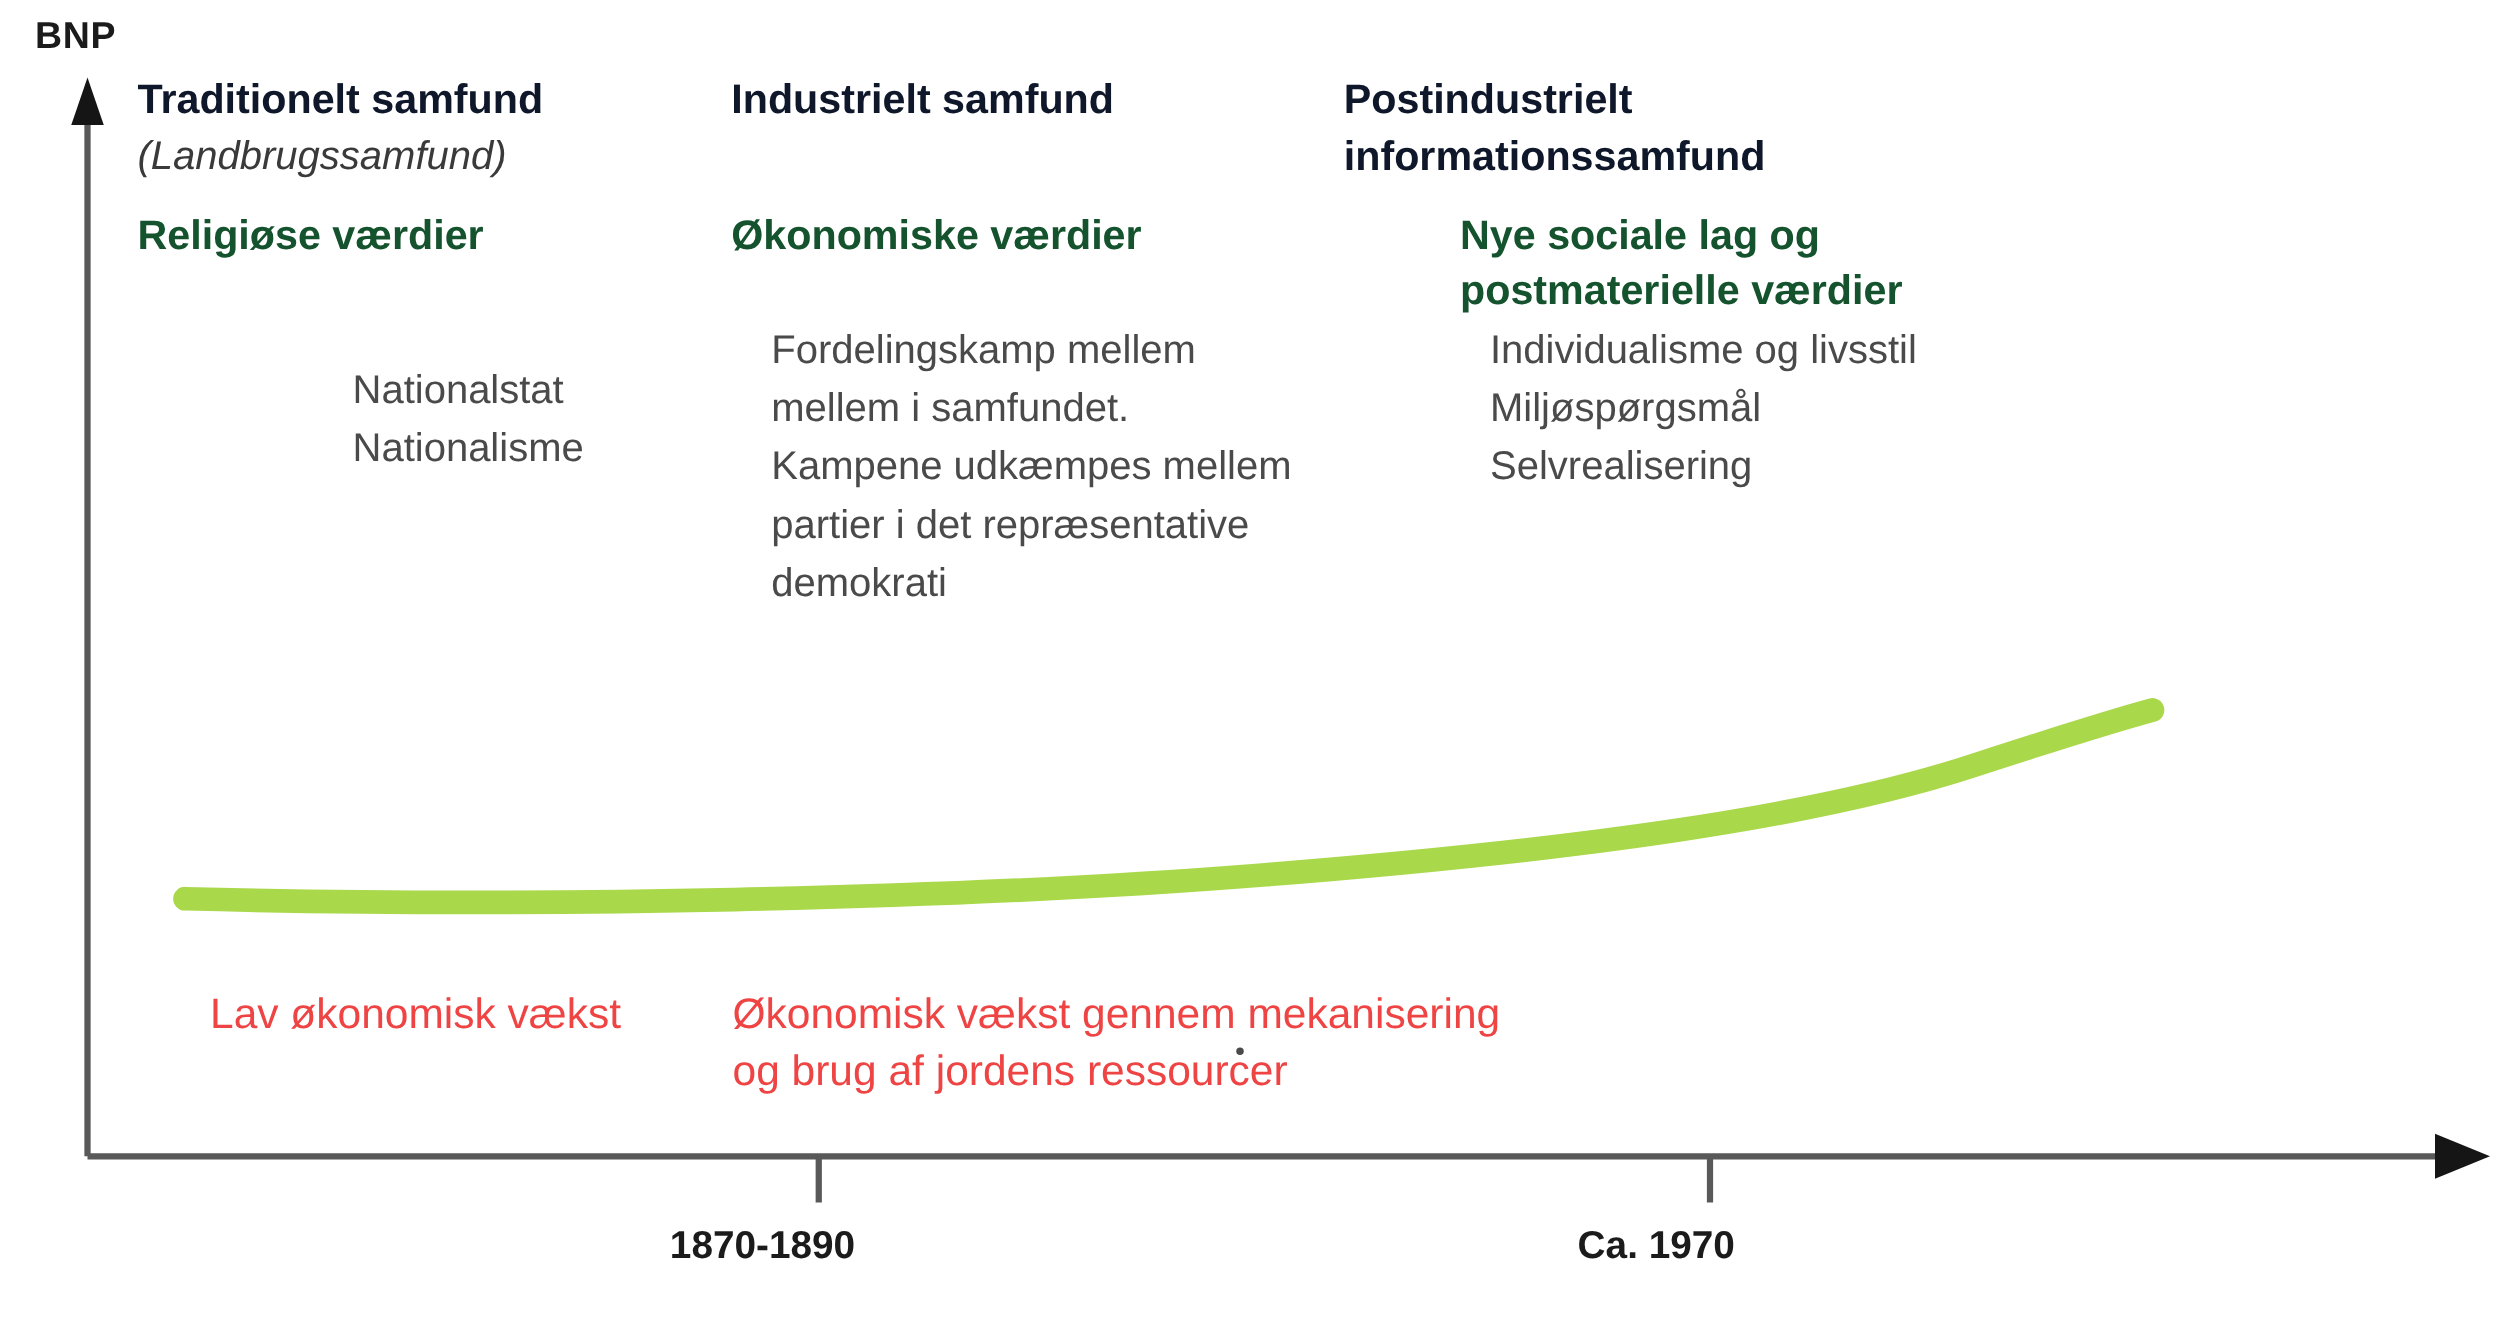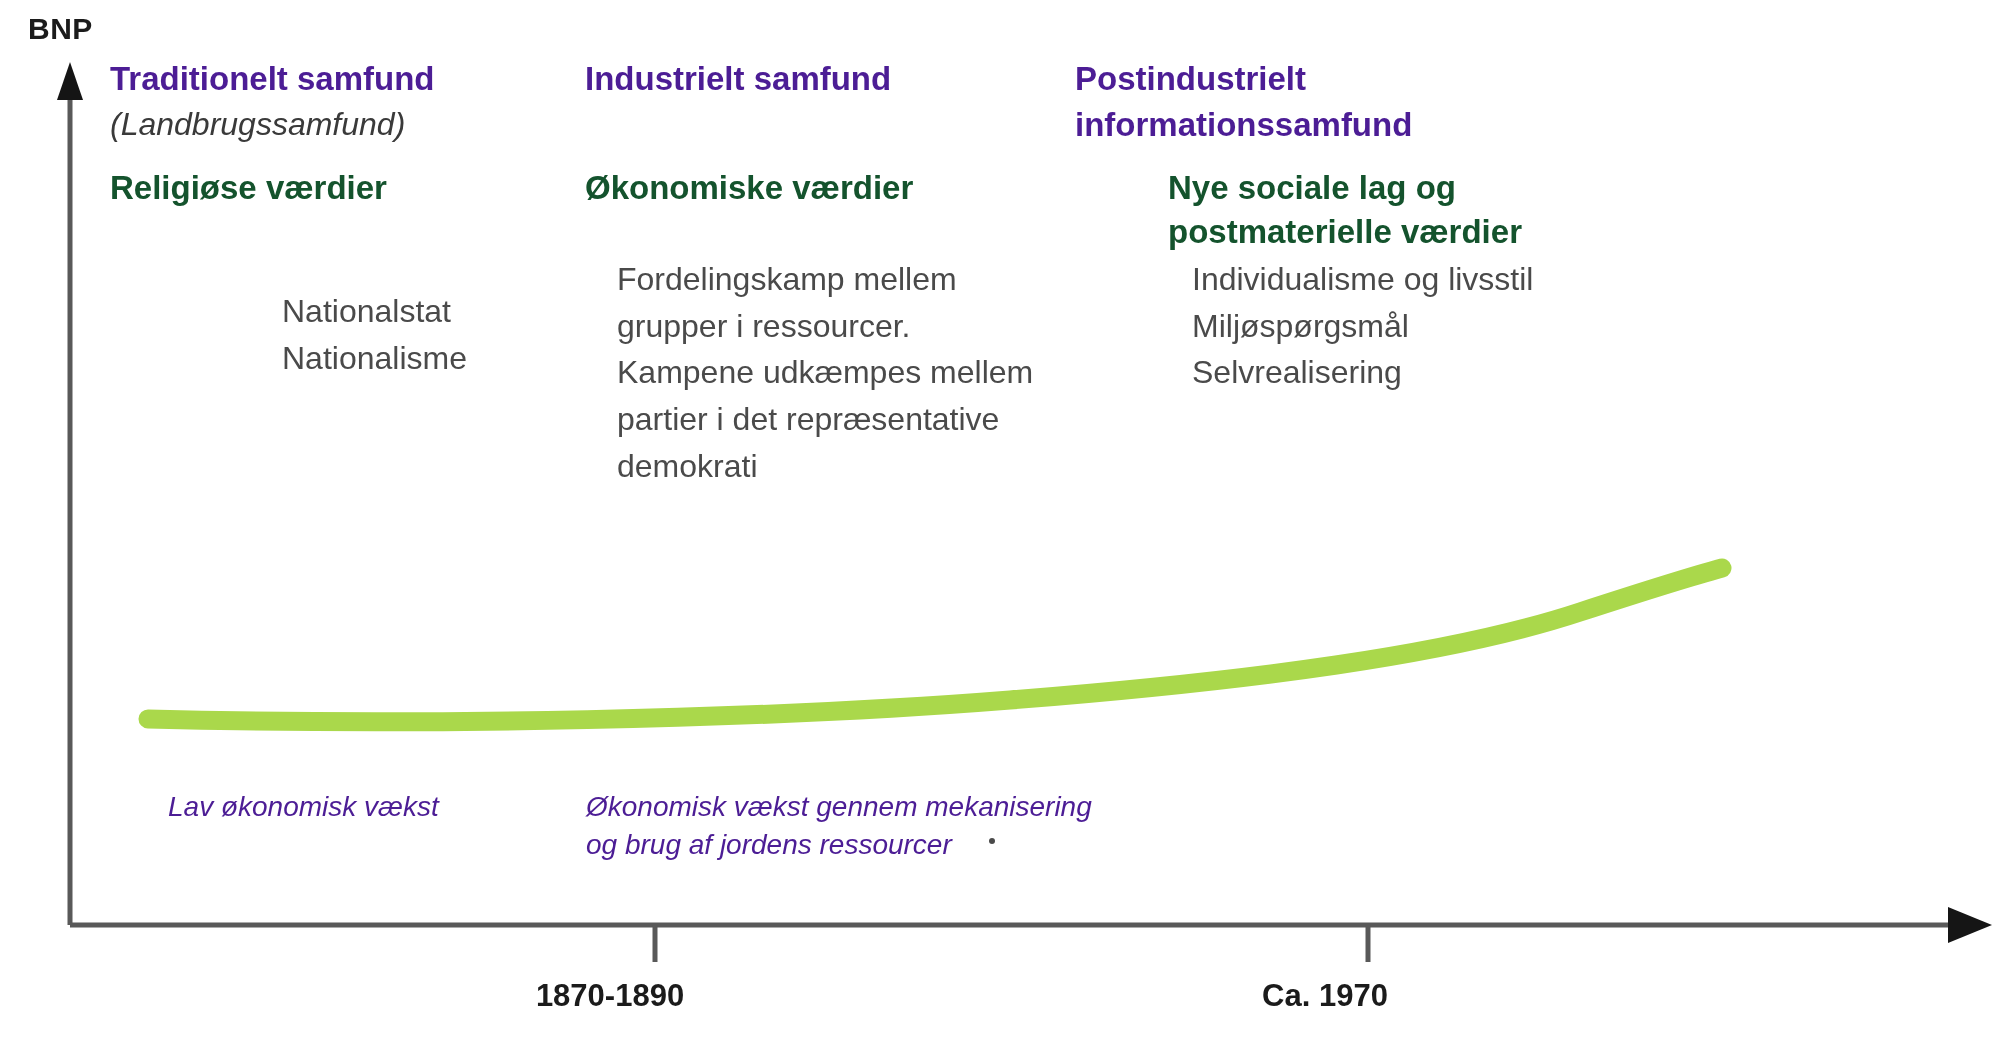--- a/index.html
+++ b/index.html
@@ -35,21 +35,21 @@
     letter-spacing: 0.5px;
   }
 
   .col {
     position: absolute;
   }
 
   .era-title {
     font-size: 33px;
     font-weight: bold;
-    color: #4c1d95;
+    color: #0f172a;
     line-height: 1.38;
     white-space: pre-line;
   }
   .era-subtitle {
     font-size: 32px;
     font-style: italic;
     color: #3a3a3a;
     line-height: 1.38;
   }
 
@@ -62,25 +62,24 @@
   }
 
   .bullet-list {
     font-size: 32px;
     color: #4a4a4a;
     line-height: 1.46;
   }
   .bullet-list div { white-space: nowrap; }
 
   .growth-note {
-    font-size: 28px;
-    color: #4c1d95;
+    font-size: 34px;
+    color: #ef4444;
     line-height: 1.36;
     white-space: pre-line;
-    font-style: italic;
   }
 
   .tick-label {
     position: absolute;
     font-size: 31px;
     font-weight: bold;
     color: #1b1b1b;
     white-space: nowrap;
     transform: translateX(-50%);
   }
@@ -124,21 +123,21 @@
     <div>Nationalisme</div>
   </div>
   <div class="col growth-note" style="left:168px; top:788px;">Lav økonomisk vækst</div>
 
   <div class="col" style="left:585px; top:56px;">
     <div class="era-title">Industrielt samfund</div>
   </div>
   <div class="col values-heading" style="left:585px; top:166px;">Økonomiske værdier</div>
   <div class="col bullet-list" style="left:617px; top:256px;">
     <div>Fordelingskamp mellem</div>
-    <div>grupper i ressourcer.</div>
+    <div>mellem i samfundet.</div>
     <div>Kampene udkæmpes mellem</div>
     <div>partier i det repræsentative</div>
     <div>demokrati</div>
   </div>
   <div class="col growth-note" style="left:586px; top:788px;">Økonomisk vækst gennem mekanisering
 og brug af jordens ressourcer</div>
   <div class="speck" style="left:989px; top:838px;"></div>
 
   <div class="col" style="left:1075px; top:56px;">
     <div class="era-title">Postindustrielt

